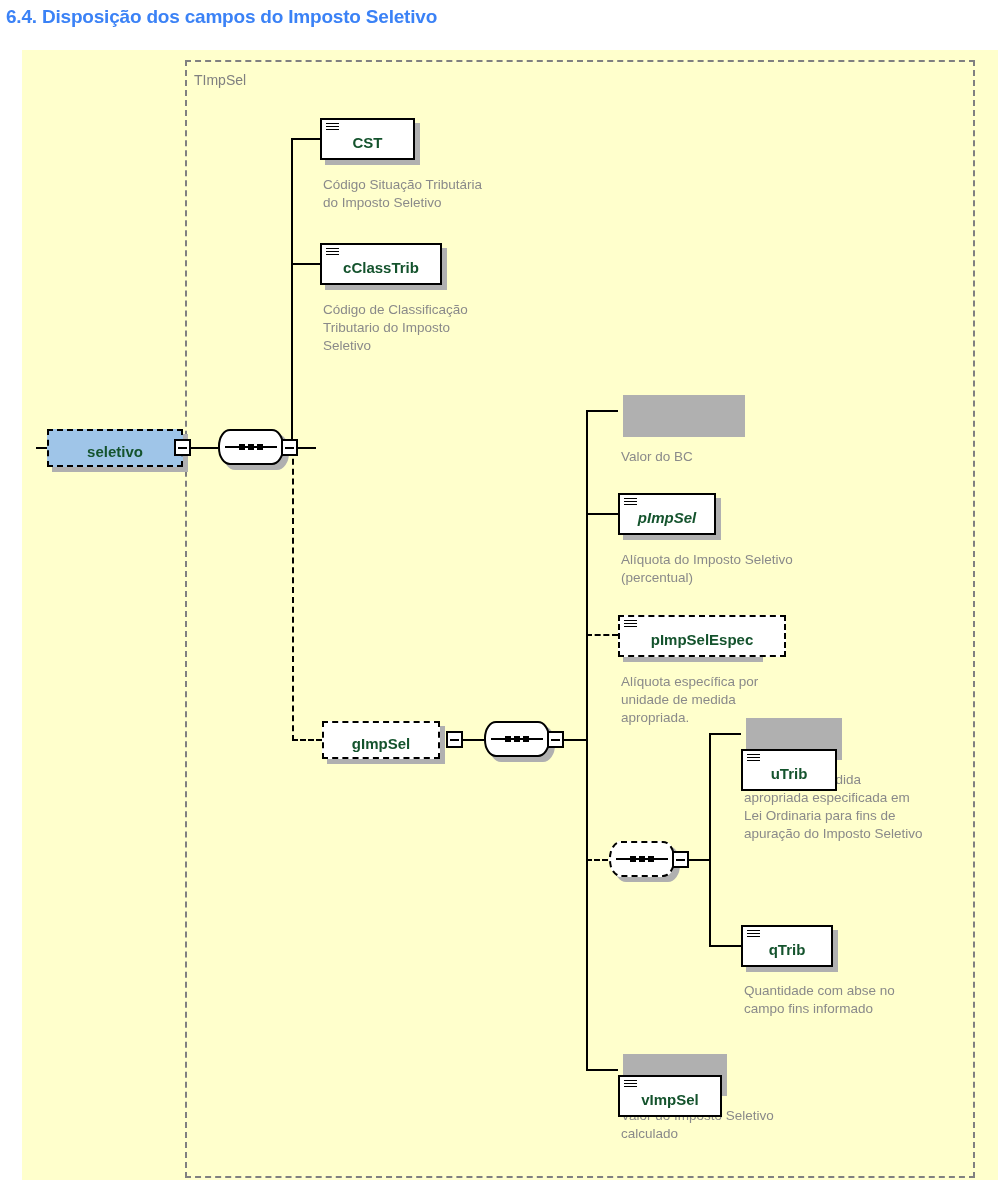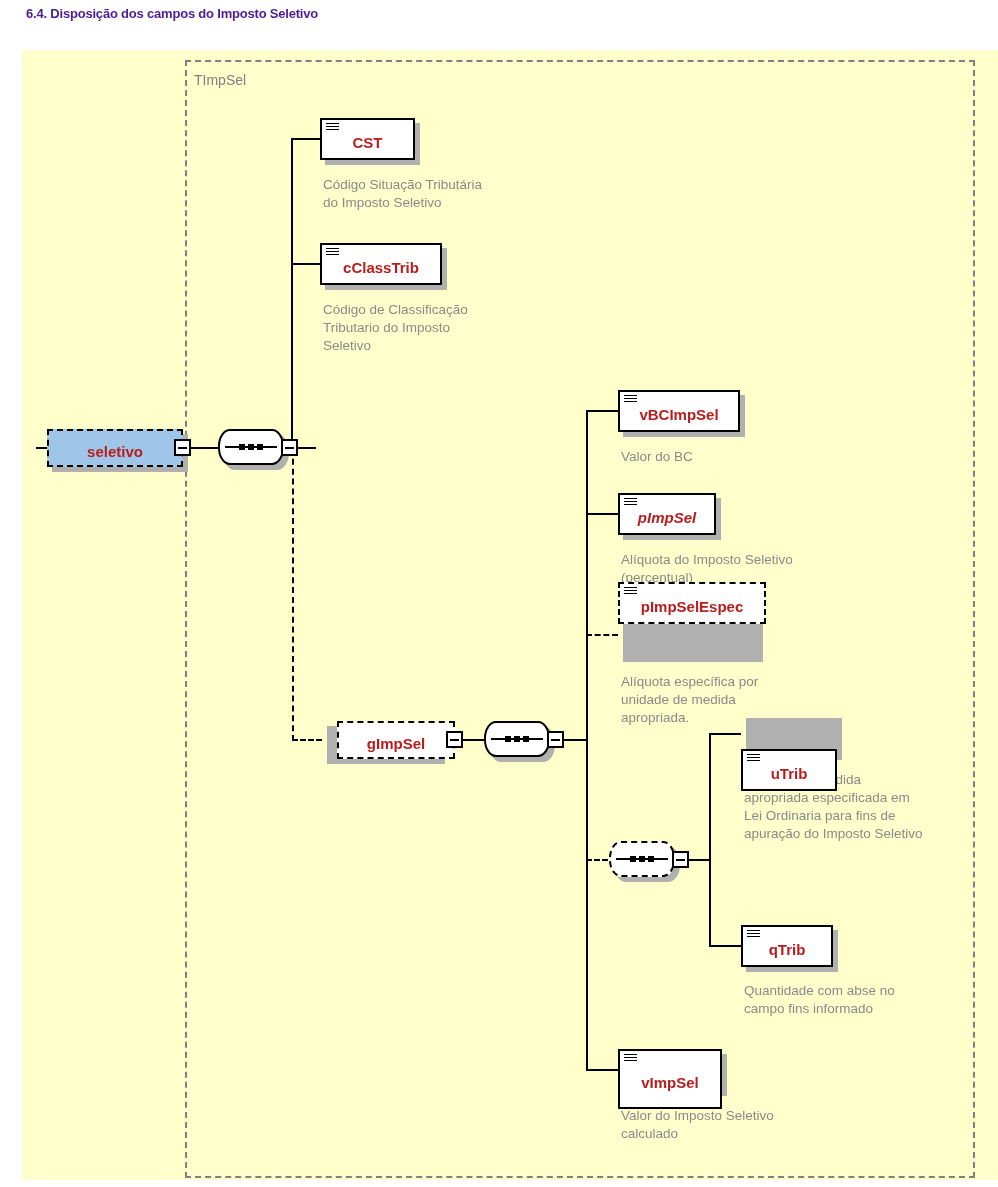--- a/index.html
+++ b/index.html
@@ -12,26 +12,26 @@
   }
   #page {
     position: relative;
     width: 998px;
     height: 1187px;
     background: #ffffff;
     overflow: hidden;
   }
   #title {
     position: absolute;
-    left: 26px;
+    left: 6px;
     top: 6px;
     font-family: "Liberation Sans", sans-serif;
-    font-size: 13px;
+    font-size: 19px;
     font-weight: bold;
-    color: #4c1d95;
+    color: #3b82f6;
     letter-spacing: -0.2px;
     white-space: nowrap;
   }
   #canvas {
     position: absolute;
     left: 22px;
     top: 50px;
     width: 976px;
     height: 1130px;
     background: #ffffcc;
@@ -74,21 +74,21 @@
     position: absolute;
     left: 0;
     right: 0;
     top: 50%;
     transform: translateY(-50%);
     margin-top: 3px;
     text-align: center;
     font-family: "Liberation Sans", sans-serif;
     font-size: 15px;
     font-weight: bold;
-    color: #b91c1c;
+    color: #14532d;
     white-space: nowrap;
     pointer-events: none;
   }
   
   .seq-glyph {
     position: absolute;
     left: 4px;
     top: 3px;
     width: 13px;
     height: 9px;
@@ -267,21 +267,21 @@
       <div class="node-label">cClassTrib</div>
     </div>
     <div class="annot" style="left:301px; top:251px;">Código de Classificação
 Tributario do Imposto
 Seletivo</div>
 
     <div class="dline v" style="left:270px; top:399px; height:292px;"></div>
     <div class="dline h" style="left:270px; top:689px; width:30px;"></div>
 
     <div class="node-shadow" style="left:305px; top:676px; width:118px; height:38px;"></div>
-    <div class="node dashed" style="left:300px; top:671px; width:118px; height:38px;margin-left:15px;">
+    <div class="node dashed" style="left:300px; top:671px; width:118px; height:38px;">
       <div class="node-label">gImpSel</div>
     </div>
     <div class="pm" style="left:424px; top:681px;"></div>
     <div class="line h" style="left:440px; top:689px; width:22px;"></div>
 
     <div class="comp-shadow" style="left:467px; top:676px; width:66px; height:36px;"></div>
     <div class="compositor" style="left:462px; top:671px;">
       <div class="comp-shape"></div>
       <div class="comp-bar"></div>
       <div class="comp-dots">
@@ -290,46 +290,38 @@
           <span></span>
       </div>
     </div>
     <div class="pm" style="left:525px; top:681px;"></div>
 
     <div class="line h" style="left:541px; top:689px; width:24px;"></div>
     <div class="line v" style="left:564px; top:361px; width:2px; height:660px;"></div>
 
     <div class="line h" style="left:564px; top:360px; width:32px;"></div>
     <div class="node-shadow" style="left:601px; top:345px; width:122px; height:42px;"></div>
-    <div class="node" style="left:596px; top:340px; width:122px; height:42px;">
-      <div class="seq-glyph">
-          <i></i>
-          <i></i>
-          <i></i>
-        </div>
-      <div class="node-label">vBCImpSel</div>
-    </div>
     <div class="annot" style="left:599px; top:398px;">Valor do BC</div>
 
     <div class="line h" style="left:564px; top:463px; width:32px;"></div>
     <div class="node-shadow" style="left:601px; top:448px; width:98px; height:42px;"></div>
     <div class="node" style="left:596px; top:443px; width:98px; height:42px;font-style:italic;">
       <div class="seq-glyph">
           <i></i>
           <i></i>
           <i></i>
         </div>
       <div class="node-label">pImpSel</div>
     </div>
     <div class="annot" style="left:599px; top:501px;">Alíquota do Imposto Seletivo
 (percentual)</div>
 
     <div class="dline h" style="left:564px; top:584px; width:32px;"></div>
     <div class="node-shadow" style="left:601px; top:570px; width:140px; height:42px;"></div>
-    <div class="node dashed" style="left:596px; top:532px; width:148px; height:42px;">
+    <div class="node dashed" style="left:596px; top:565px; width:168px; height:42px;">
       <div class="seq-glyph">
           <i></i>
           <i></i>
           <i></i>
         </div>
       <div class="node-label">pImpSelEspec</div>
     </div>
     <div class="annot" style="left:599px; top:623px;">Alíquota específica por
 unidade de medida
 apropriada.</div>
@@ -373,21 +365,21 @@
           <i></i>
           <i></i>
         </div>
       <div class="node-label">qTrib</div>
     </div>
     <div class="annot" style="left:722px; top:932px;">Quantidade com abse no
 campo fins informado</div>
 
     <div class="line h" style="left:564px; top:1019px; width:32px;"></div>
     <div class="node-shadow" style="left:601px; top:1004px; width:104px; height:42px;"></div>
-    <div class="node" style="left:596px; top:999px; width:104px; height:60px;">
+    <div class="node" style="left:596px; top:1025px; width:104px; height:42px;">
       <div class="seq-glyph">
           <i></i>
           <i></i>
           <i></i>
         </div>
       <div class="node-label">vImpSel</div>
     </div>
     <div class="annot" style="left:599px; top:1057px;">Valor do Imposto Seletivo
 calculado</div>
 

